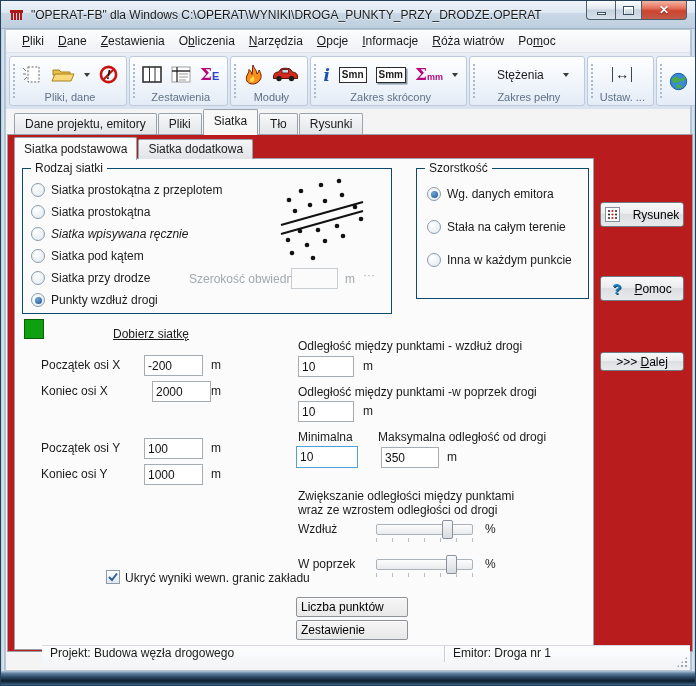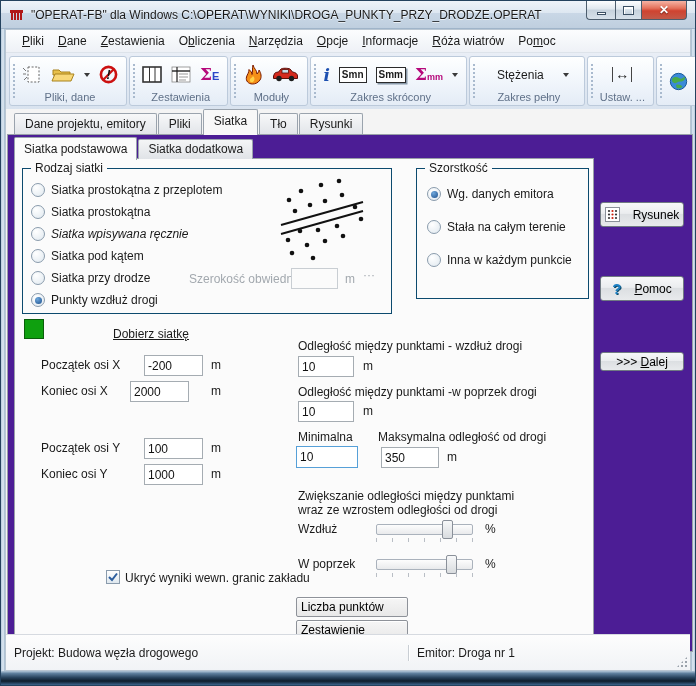--- a/index.html
+++ b/index.html
@@ -55,21 +55,21 @@
   .doc-box { border:1px solid #2a2a2a; background:#fff; font-size:10px; font-weight:bold;
              padding:3px 2px; line-height:8px; letter-spacing:0;text-align:center; }
   .doc-box.shadowed { box-shadow:1.5px 1.5px 0 #8a9aaa; }
   .info-i { color:#1c4fb0; font-family:"DejaVu Serif",serif; font-style:italic; font-weight:bold; font-size:17px; }
   .tb-btn { display:flex; align-items:center; gap:19px; padding:3px 7px; border-radius:2px;margin-left:8px; }
   .arrows-glyph { font-size:14px; padding:0 2px; border-left:1px solid #444; border-right:1px solid #444; line-height:15px; }
   .help-q { color:#1b7fc4; font-weight:bold; font-size:18px; text-shadow:1px 1px 0 #0e4e6e; }
   
   #content { position:relative; flex:1; background:#f4f4f4; }
   .tabpage { position:absolute; left:1px; top:25px; width:686px; height:518px;
-             border:1px solid #98a0a8; background:#4c1d95; }
+             border:1px solid #98a0a8; background:#b91c1c; }
   #tabrow { position:absolute; left:1px; top:0; height:25px; display:flex;
             align-items:flex-end; padding-left:7px; z-index:5; }
   .tab { height:21px; line-height:20px; padding:0 10px; margin-right:1px; font-size:12px;
          background:linear-gradient(#f7f8f9,#e2e5e9); border:1px solid #9aa3ad;
          border-bottom:none; border-radius:2px 2px 0 0; white-space:nowrap; }
   .tab.active { height:26px; line-height:23px; background:#f8f8f8; margin-bottom:-1px; z-index:6; }
   #subtabrow { position:absolute; left:6px; top:1px; height:23px; display:flex; align-items:flex-end; z-index:4; }
   .subtab { height:20px; line-height:19px; padding:0 9px; margin-right:1px;
             background:linear-gradient(#f4f5f6,#e0e3e7); border:1px solid #9aa3ad;
             border-bottom:none; border-radius:2px 2px 0 0; white-space:nowrap; }
@@ -99,22 +99,22 @@
               background:linear-gradient(180deg,#f6f6f6,#e8e8e8);
               box-shadow:inset 0 1px 0 #fff; text-align:left; padding:2px 4px; font-size:12px; }
   .slider-track { position:absolute; width:97px; height:11px; border:1px solid #aab2bc; border-radius:2px;
                   background:linear-gradient(180deg,#fdfdfd,#e9eaec); }
   .slider-thumb { position:absolute; top:-5px; width:11px; height:19px; border:1px solid #8a9099;
                   border-radius:2px; background:linear-gradient(180deg,#f7f8f9,#d9dcdf); }
   .ticks { position:absolute; width:97px; height:5px; display:flex; justify-content:space-between; }
   .ticks i { width:1px; height:4px; background:#b9bec5; }
   .checkbox { position:absolute; width:14px; height:14px; border:1px solid #8a9bac;
               background:linear-gradient(180deg,#fefefe,#dfe8ef); display:flex; align-items:center; justify-content:center; }
-  #statusbar { height:36px; background:linear-gradient(#fdfdfd,#f1f3f6); border-top:1px solid #d6dae0;
-               display:flex; align-items:center; position:relative; }
+  #statusbar { height:25px; background:linear-gradient(#fdfdfd,#f1f3f6); border-top:1px solid #d6dae0;
+               display:flex; align-items:flex-start; position:relative;margin-left:36px; }
   .status-left { padding-left:8px; flex:0 0 402px; }
   .status-sep { width:1px; height:16px; background:#c9ced4; box-shadow:1px 0 0 #fff; }
   .status-right { padding-left:8px; flex:1; }
   .grip { position:absolute; right:2px; bottom:2px; width:12px; height:12px;
           background-image:radial-gradient(circle,#9aa2ab 1px,transparent 1.2px);
           background-size:4px 4px; background-position:bottom right; clip-path:polygon(100% 0,100% 100%,0 100%); }
 </style>
 </head>
 <body>
 
@@ -357,21 +357,21 @@
           </div>
 
           <div class="green-square" style="left:9px;top:160px;"></div>
           <span class="lbl link" style="left:98px;top:168px;">Dobierz siatkę</span>
 
           <span class="lbl" style="left:26px;top:199px;">Początek osi X</span>
           <input class="field" style="left: 129px; top: 196px; width: 59px;" value="-200">
           <span class="lbl" style="left:196px;top:199px;">m</span>
 
           <span class="lbl" style="left:26px;top:225px;">Koniec osi X</span>
-          <input class="field" style="left: 115px; top: 222px; width: 59px;" value="2000">
+          <input class="field" style="left: 137px; top: 222px; width: 59px;" value="2000">
           <span class="lbl" style="left:196px;top:225px;">m</span>
 
           <span class="lbl" style="left:26px;top:282px;">Początek osi Y</span>
           <input class="field" style="left: 129px; top: 279px; width: 59px;" value="100">
           <span class="lbl" style="left:196px;top:282px;">m</span>
 
           <span class="lbl" style="left:26px;top:308px;">Koniec osi Y</span>
           <input class="field" style="left: 129px; top: 305px; width: 59px;" value="1000">
           <span class="lbl" style="left:196px;top:308px;">m</span>
 

